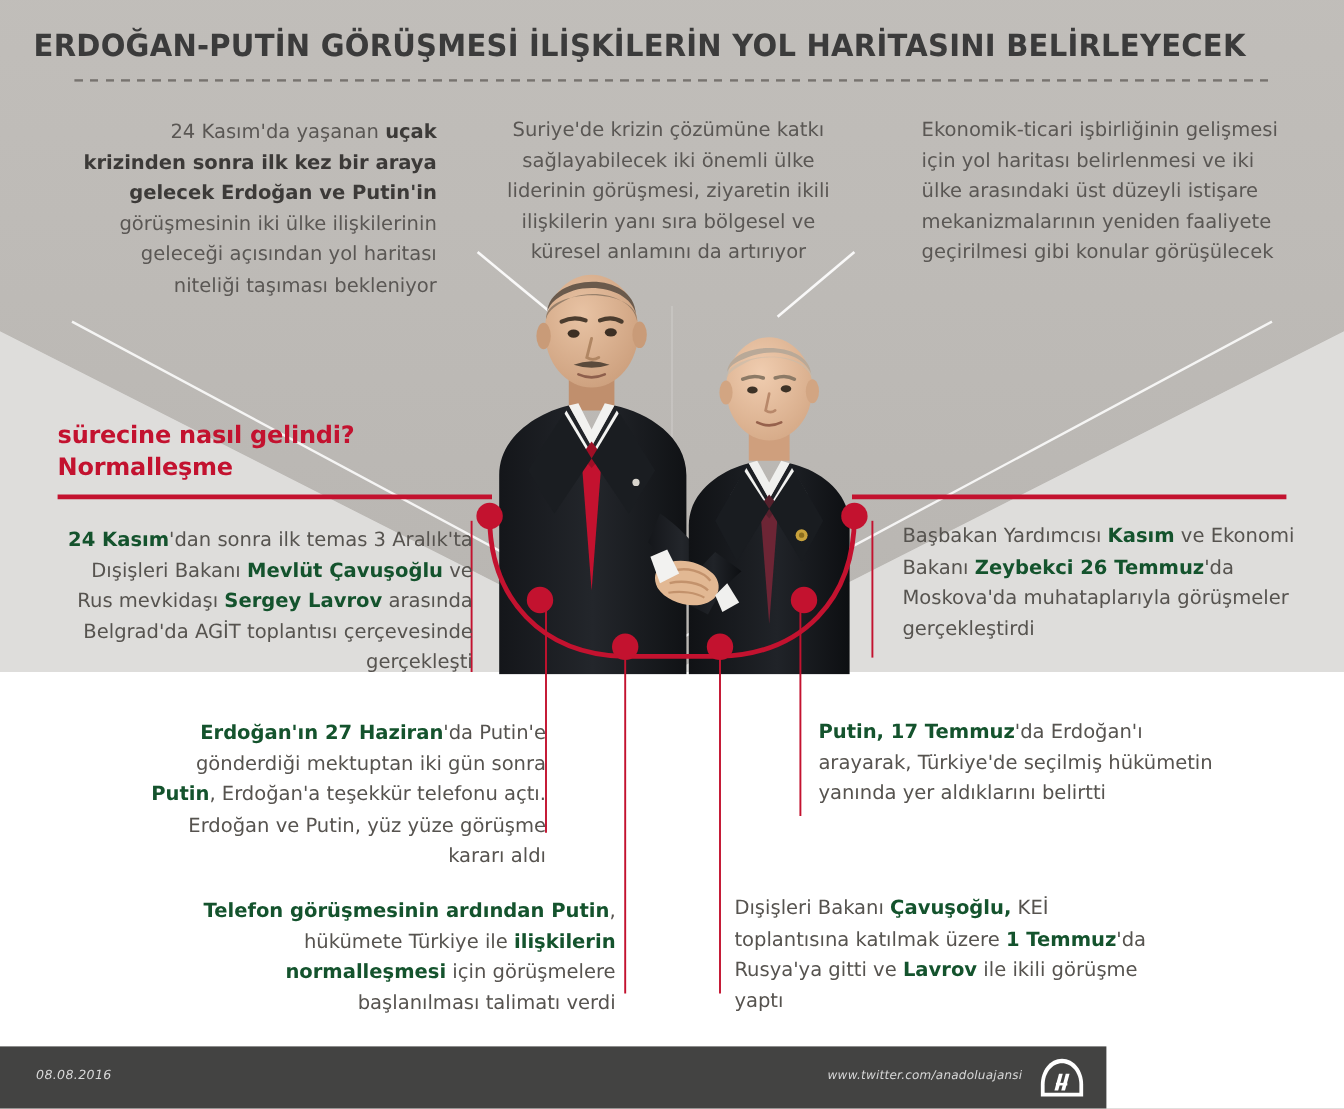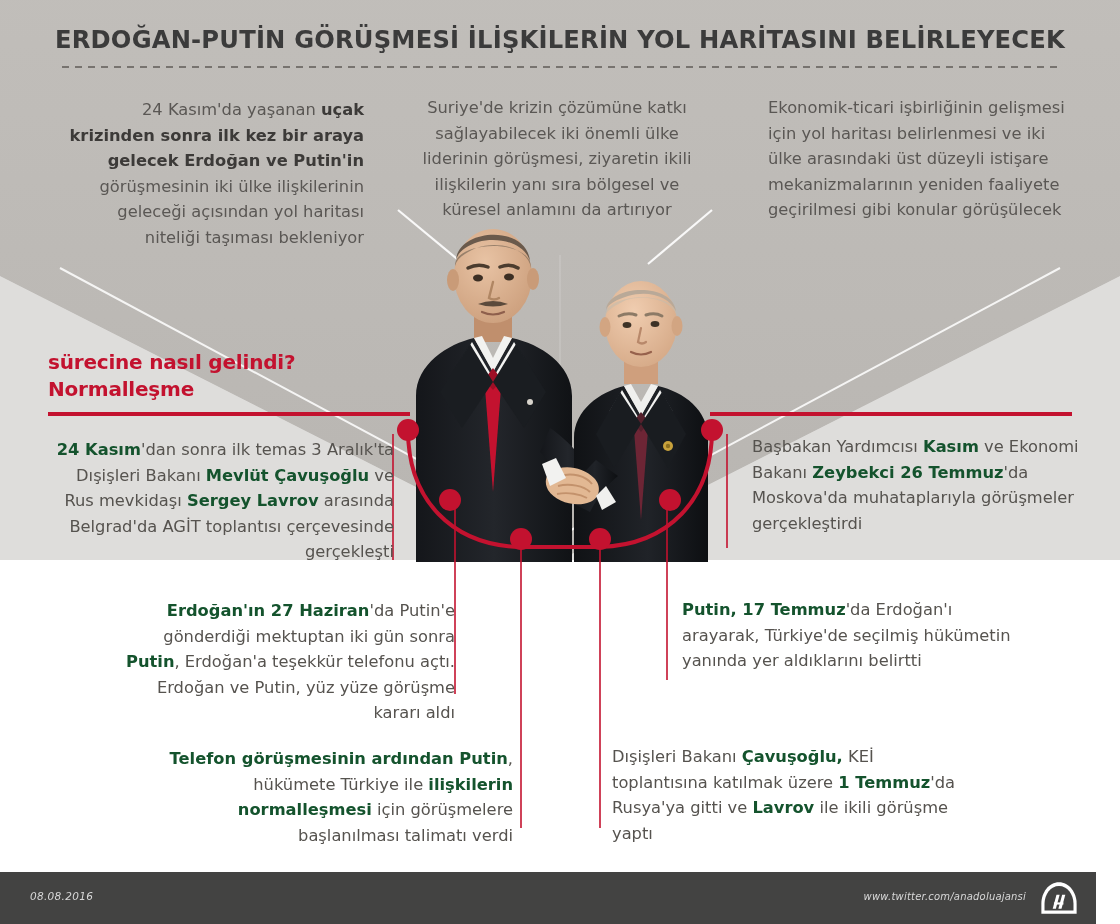--- a/index.html
+++ b/index.html
@@ -17,21 +17,20 @@
     overflow:hidden;
   }
 
   
   .bg-layer{position:absolute;left:0;top:0;width:1120px;height:924px;}
   .bg-svg{position:absolute;left:0;top:0;}
 
   
   .header{
     position:absolute;left:0;top:24px;width:1120px;
-    text-align:center;
   }
   .header-title{
     font-family:"DejaVu Sans","Liberation Sans",sans-serif;
     font-weight:bold;
     font-size:25.5px;
     letter-spacing:0.2px;
     color:#3b3b3b;
     margin:0;
     white-space:nowrap;
     transform:scaleX(0.95);
@@ -89,21 +88,21 @@
 
   
   .photo-wrap{
     position:absolute;left:400px;top:196px;width:330px;height:366px;
     overflow:hidden;
   }
   .photo-svg{position:absolute;left:0;top:0;}
 
   
   .footer{
-    position:absolute;left:0;bottom:0;width:1096px;height:52px;
+    position:absolute;left:0;bottom:0;width:922px;height:52px;
     background:#434342;
   }
   .footer-date{
     position:absolute;left:30px;top:18px;
     font-size:10.5px;color:#d8d8d8;font-style:italic;
     font-family:"DejaVu Sans","Liberation Sans",sans-serif;
     letter-spacing:0.3px;
   }
   .footer-twitter{
     position:absolute;right:70px;top:19px;

